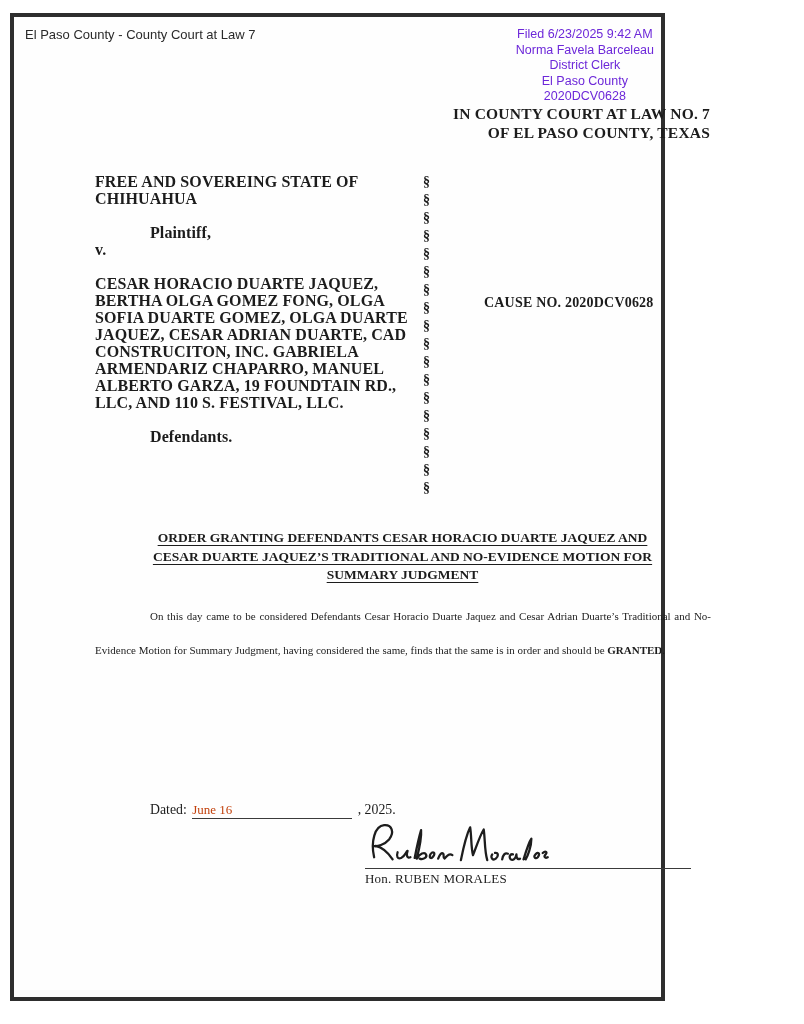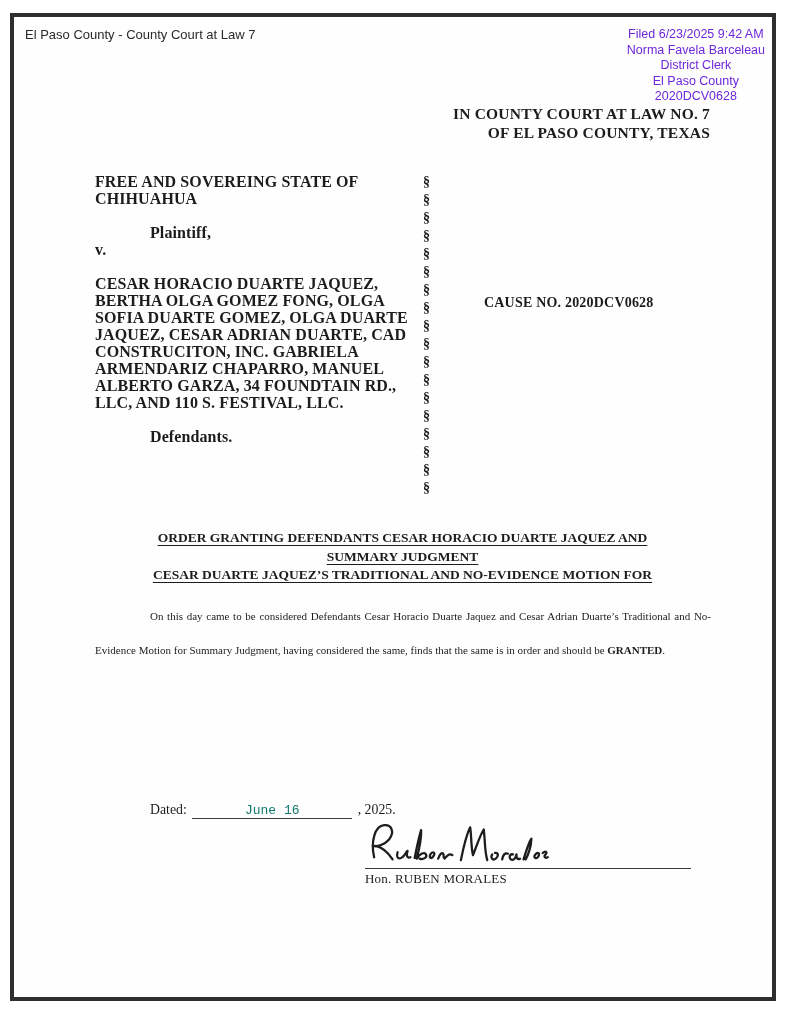--- a/index.html
+++ b/index.html
@@ -2,21 +2,21 @@
 <html><head>
 <meta charset="utf-8">
 <style>
   * { margin: 0; padding: 0; box-sizing: border-box; }
   html, body { width: 804px; height: 1024px; background: #ffffff; }
   body { font-family: "Liberation Serif", serif; color: #1c1c1c; position: relative; }
 
   .page-frame {
     position: absolute;
     left: 10px; top: 13px;
-    width: 766px; height: 988px;
+    width: 655px; height: 988px;
     border: 4px solid #2e2e2e;
     background: #fefefe;
   }
   .content { position: absolute; inset: 0; }
 
   
   .efile-header {
     position: absolute; top: 10px; left: 11px; right: 7px;
     display: flex; justify-content: space-between;
     font-family: "Liberation Sans", sans-serif;
@@ -73,23 +73,23 @@
   .para-1 { top: 583px; }
   .para-2 { top: 684px; }
 
   .dated-line {
     position: absolute; left: 136px; top: 785px;
     font-size: 13.8px;
   }
   .dated-blank {
     display: inline-block; width: 160px;
     border-bottom: 1.6px solid #3a3a3a;
-    text-align: center;
-    font-family: Liberation Mono, monospace;
-    font-size: 13px; color: #0f766e;
+    text-align: left;
+    font-family: Liberation Serif, serif;
+    font-size: 13px; color: #c2410c;
     margin: 0 2px;
   }
 
   
   .sig-block { position: absolute; left: 351px; top: 797px; width: 326px; }
   .sig-art { display: block; position: relative; z-index: 2; margin-left: 2px; }
   .sig-line {
     border-bottom: 1.6px solid #3a3a3a;
     width: 326px; height: 0; margin-top: -4px;
   }
@@ -124,21 +124,21 @@
         <div class="spacer"></div>
         <div class="party-line indent">Plaintiff,</div>
         <div class="party-line">v.</div>
         <div class="spacer"></div>
         <div class="party-line">CESAR HORACIO DUARTE JAQUEZ,</div>
         <div class="party-line">BERTHA OLGA GOMEZ FONG, OLGA</div>
         <div class="party-line">SOFIA DUARTE GOMEZ, OLGA DUARTE</div>
         <div class="party-line">JAQUEZ, CESAR ADRIAN DUARTE, CAD</div>
         <div class="party-line">CONSTRUCITON, INC. GABRIELA</div>
         <div class="party-line">ARMENDARIZ CHAPARRO, MANUEL</div>
-        <div class="party-line">ALBERTO GARZA, 34 FOUNDTAIN RD.,</div>
+        <div class="party-line">ALBERTO GARZA, 19 FOUNDTAIN RD.,</div>
         <div class="party-line">LLC, AND 110 S. FESTIVAL, LLC.</div>
         <div class="spacer"></div>
         <div class="party-line indent">Defendants.</div>
       </div>
 
       <div class="section-col">
           <div>§</div>
           <div>§</div>
           <div>§</div>
           <div>§</div>
@@ -156,22 +156,22 @@
           <div>§</div>
           <div>§</div>
           <div>§</div>
         </div>
 
       <div class="cause-no">CAUSE NO. 2020DCV0628</div>
     </div>
 
     <div class="order-title">
       <div><span class="u">ORDER GRANTING DEFENDANTS CESAR HORACIO DUARTE JAQUEZ AND</span></div>
+      <div><span class="u">CESAR DUARTE JAQUEZ’S TRADITIONAL AND NO-EVIDENCE MOTION FOR</span></div>
       <div><span class="u">SUMMARY JUDGMENT</span></div>
-      <div><span class="u">CESAR DUARTE JAQUEZ’S TRADITIONAL AND NO-EVIDENCE MOTION FOR</span></div>
     </div>
 
     <div class="body-para para-1"><span>On this day came to be considered Defendants Cesar Horacio Duarte Jaquez and Cesar Adrian Duarte’s Traditional and No-Evidence Motion for Summary Judgment, having considered the same, finds that the same is in order and should be </span><span style="font-weight: bold;">GRANTED</span><span>.</span></div>
 
     <div class="dated-line">
       <span>Dated:</span>
       <span class="dated-blank">June 16</span>
       <span>, 2025.</span>
     </div>
 

